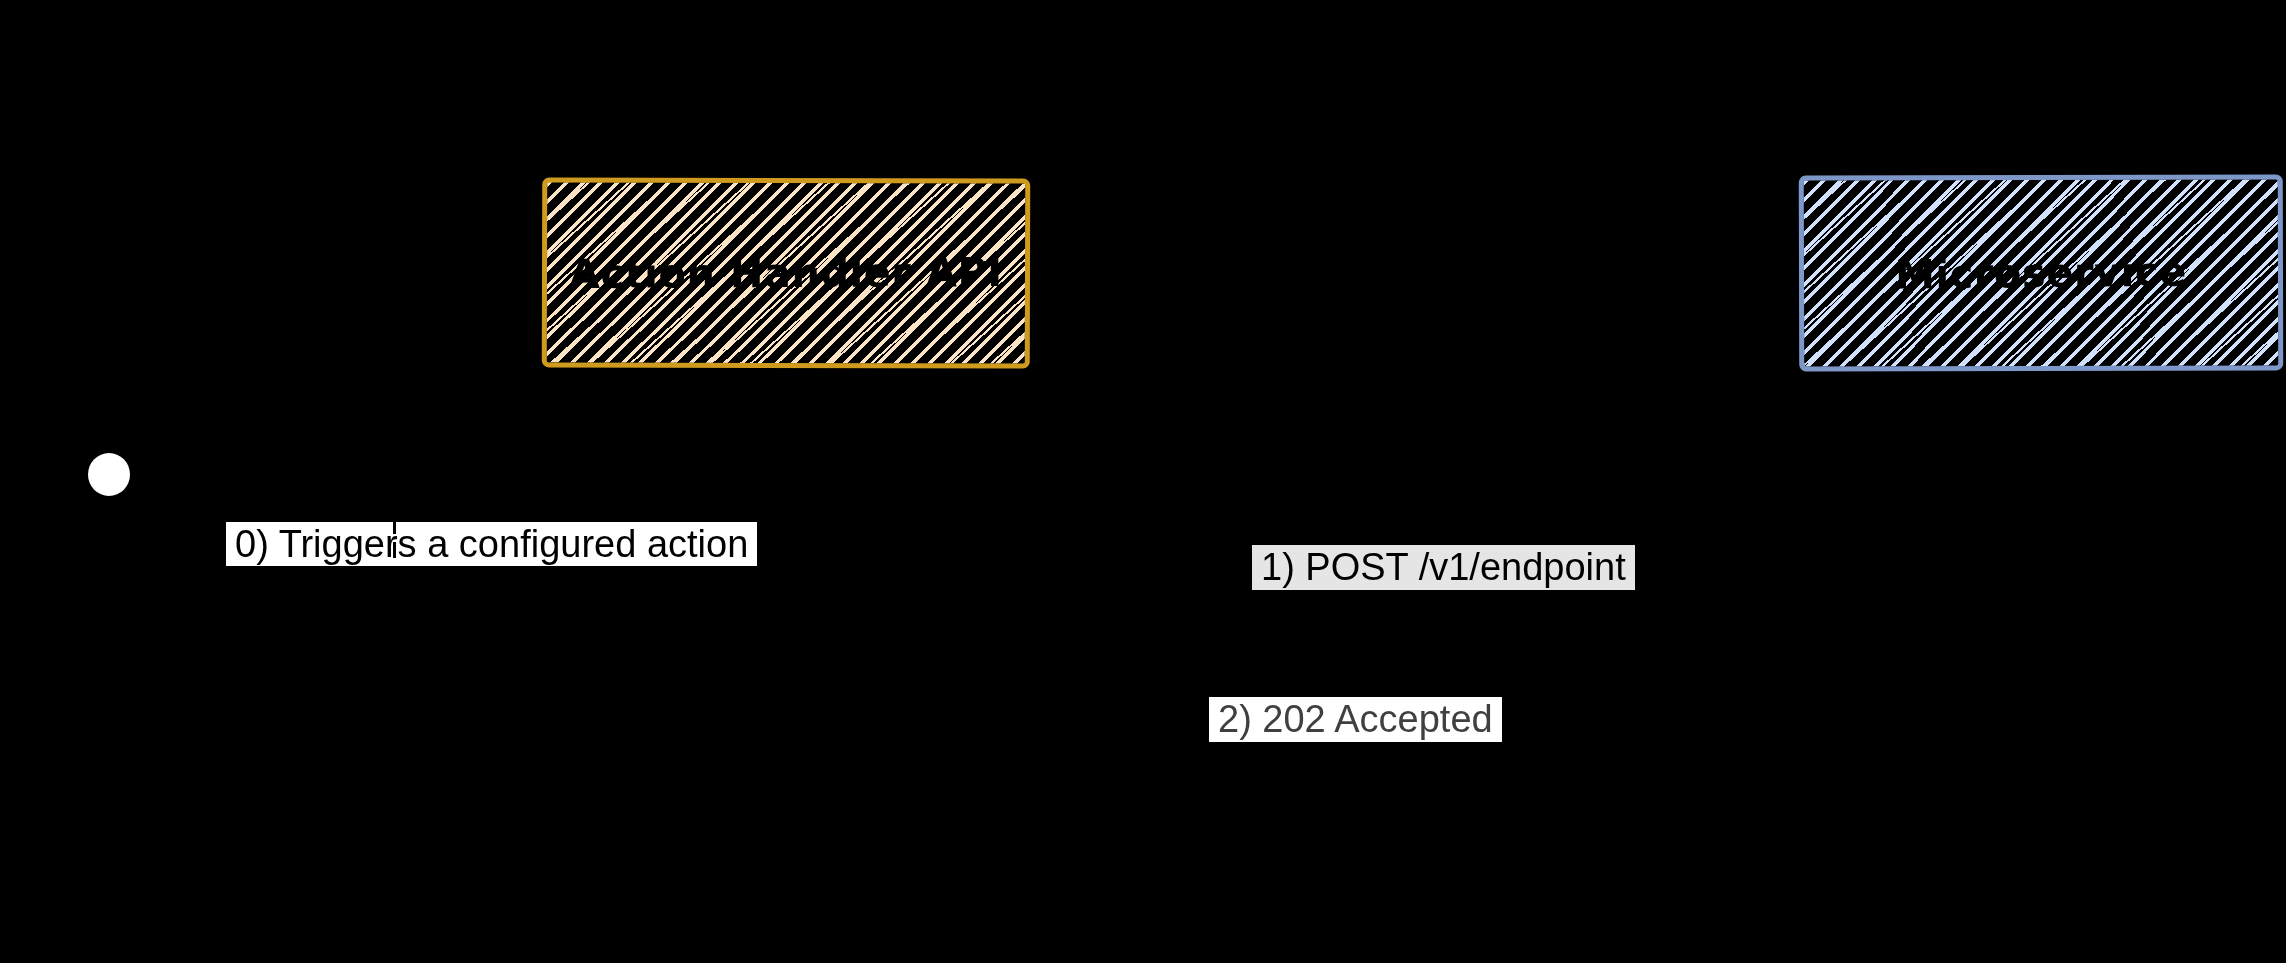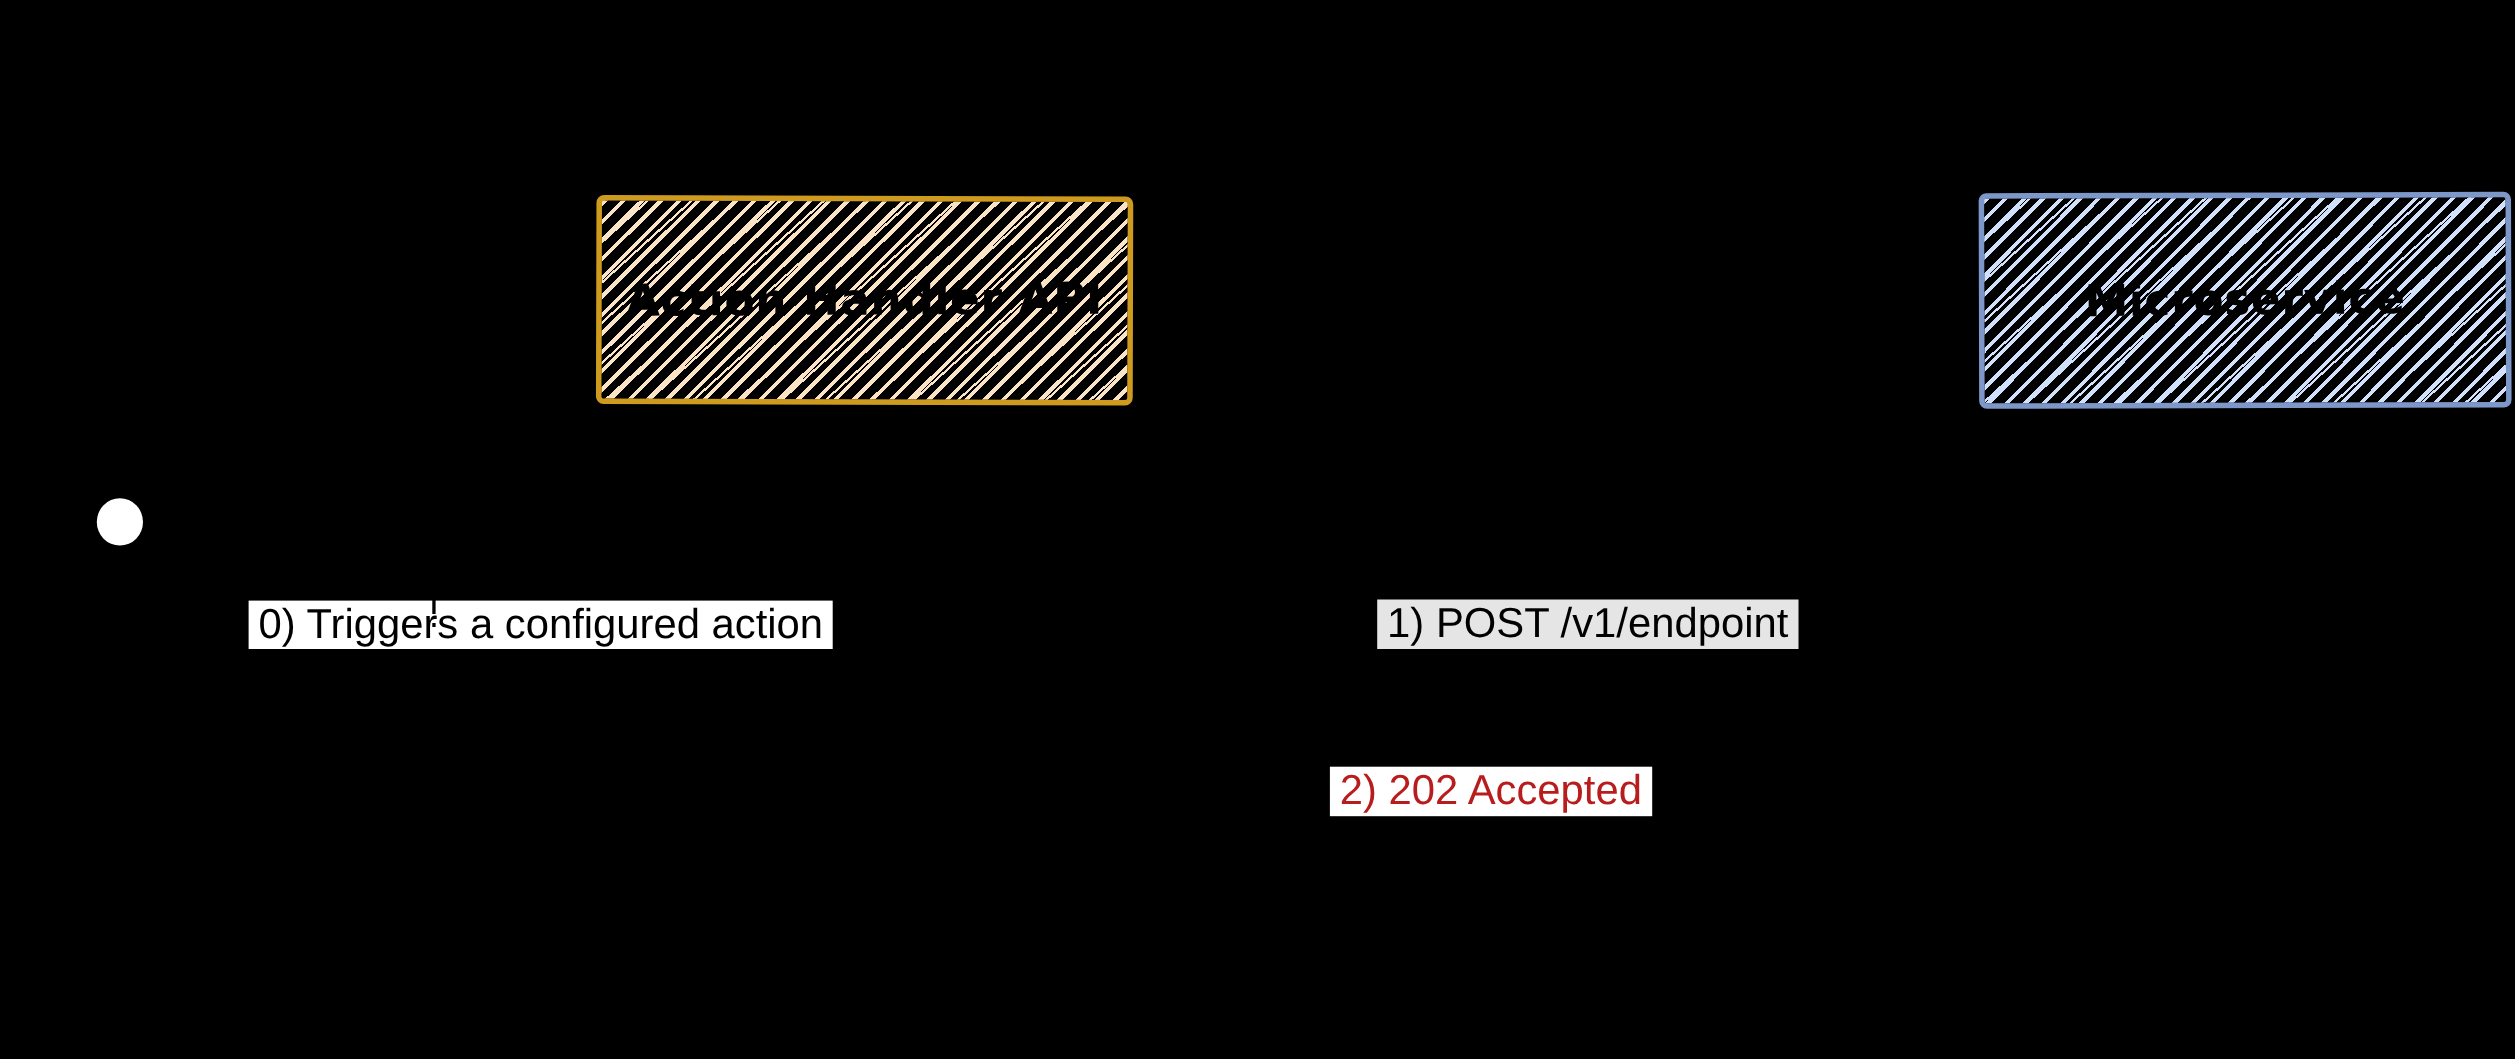--- a/index.html
+++ b/index.html
@@ -111,21 +111,21 @@
   <div class="node node-action-handler" style="--border: #cf9b1f; --hatch: #fbe3c6; --text: #000000;">
     <span class="node-title">Action Handler API</span>
   </div>
 
   <div class="node node-microservice" style="--border: #7d98c8; --hatch: #d2e1fb; --text: #000000;">
     <span class="node-title">Microservice</span>
   </div>
 
   <div class="actor-head" style="background-color: rgb(255, 255, 255);"></div>
 
-  <div class="msg-label msg-0" style="background-color: rgb(255, 255, 255); color: rgb(0, 0, 0); margin-top: 24px;">0) Triggers a configured action</div>
+  <div class="msg-label msg-0" style="background-color: rgb(255, 255, 255); color: rgb(0, 0, 0);">0) Triggers a configured action</div>
 
   <div class="msg-label msg-1" style="background-color: #e5e5e5; color: rgb(0, 0, 0);">1) POST /v1/endpoint</div>
 
-  <div class="msg-label msg-2" style="background-color: rgb(255, 255, 255); color: #b91c1c;">2) 202 Accepted</div>
+  <div class="msg-label msg-2" style="background-color: rgb(255, 255, 255); color: #404040;">2) 202 Accepted</div>
 
   <div class="lifeline-dash" style="--dash: #000000;"></div>
 
 </div>
 
 </body></html>

